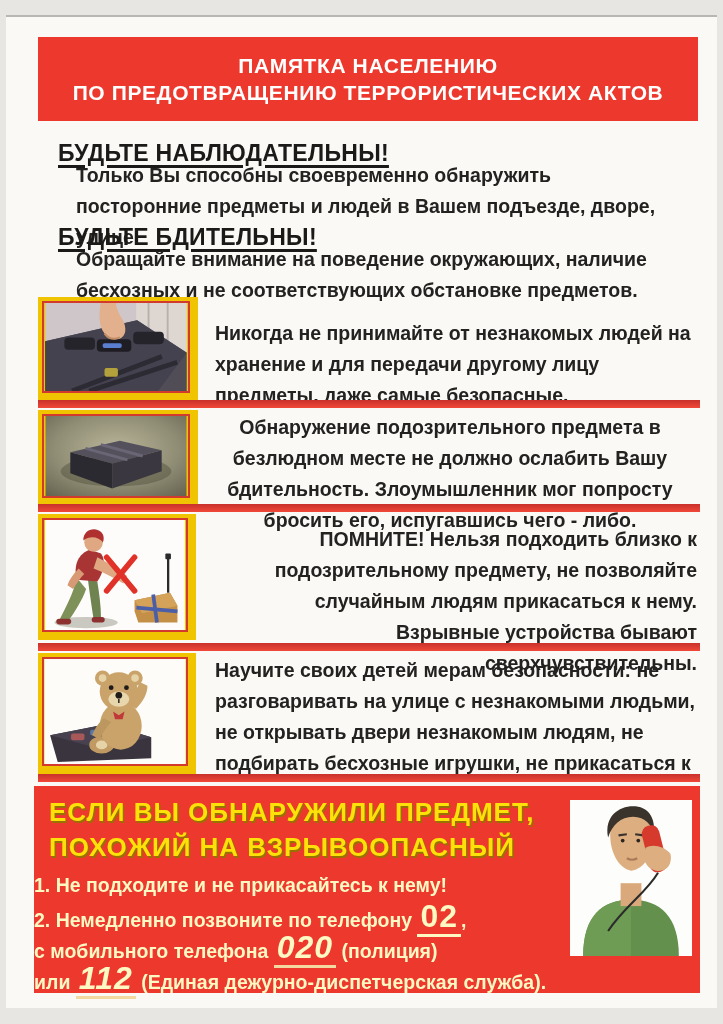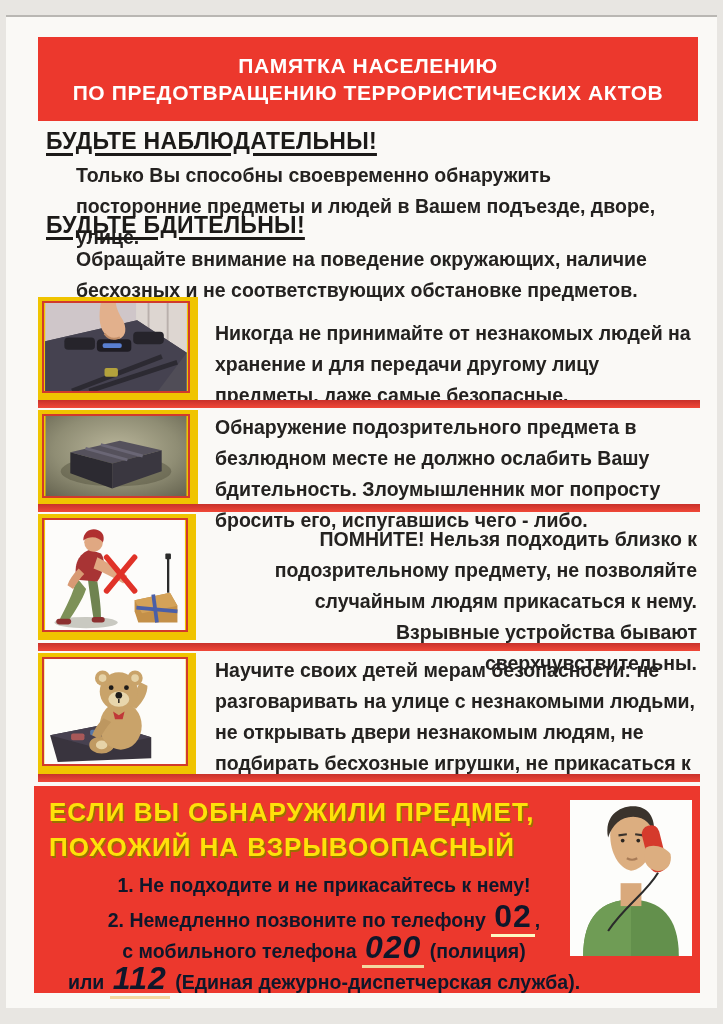--- a/index.html
+++ b/index.html
@@ -18,21 +18,21 @@
     position:absolute;left:6px;top:15px;width:711px;height:993px;
     background:#faf9f6;border-top:2px solid #b9b7b3;box-sizing:border-box;
   }
   .banner{
     position:absolute;left:38px;top:37px;width:660px;height:84px;
     background:var(--red);color:#fff;font-weight:bold;font-size:21px;
     letter-spacing:.6px;text-align:center;
     display:flex;flex-direction:column;justify-content:center;gap:3px;
   }
   .sect-head{
-    position:absolute;margin:0;color:#1c1a18;font-size:23px;font-weight:bold;
+    position:absolute;margin:12px;color:#1c1a18;font-size:23px;font-weight:bold;
     text-decoration:underline;text-decoration-thickness:2.5px;text-underline-offset:4px;
     letter-spacing:.3px;
   }
   .sect-body,.row-text{
     position:absolute;color:var(--ink);font-size:19.5px;font-weight:bold;line-height:31px;
   }
   .frame{
     position:absolute;background:var(--yellow);padding:6px;box-sizing:border-box;
   }
   .frame svg{display:block;outline:2px solid #d13a2c;}
@@ -44,22 +44,22 @@
     position:absolute;left:34px;top:786px;width:666px;height:207px;background:var(--red);
   }
   .alert-title{
     position:absolute;left:15px;width:548px;text-align:left;
     color:var(--yellow-text);font-size:26px;font-weight:bold;letter-spacing:1px;
     text-shadow:1.5px 1.5px 0 #9a7000;
   }
   .alert-title.t1{top:11px;}
   .alert-title.t2{top:46px;}
   .steps{
-    position:absolute;left:16px;top:84px;width:548px;text-align:center;
-    color:#0f172a;font-weight:bold;font-size:19.5px;
+    position:absolute;left:0;top:84px;width:548px;
+    color:#fef9c3;font-weight:bold;font-size:19.5px;
   }
   .steps .line{height:31px;line-height:31px;white-space:nowrap;}
   .num{
     font-size:32px;border-bottom:3px solid #fef9c3;padding:0 3px;letter-spacing:1px;
   }
   .num.cream{border-color:#f3d8a0;font-style:italic;}
   .photo-box{
     position:absolute;left:536px;top:14px;width:122px;height:156px;background:#fdfdfb;
   }
   .photo-box svg{display:block;width:100%;height:100%;}
@@ -113,21 +113,21 @@
     </defs>
     <rect width="148" height="84" fill="url(#g2)"></rect>
     <ellipse cx="74" cy="58" rx="58" ry="16" fill="#55533f" opacity="0.5"></ellipse>
     <polygon points="26,38 78,26 122,36 70,50" fill="#55515c"></polygon>
     <polygon points="26,38 70,50 70,76 26,60" fill="#2c2a31"></polygon>
     <polygon points="70,50 122,36 122,58 70,76" fill="#3a3740"></polygon>
     <polyline points="42,34 86,46" stroke="#6a6675" stroke-width="3" fill="none"></polyline>
     <polyline points="58,30 102,42" stroke="#6a6675" stroke-width="3" fill="none"></polyline>
   </svg>
 </div>
-<div class="row-text" style="left:215px;top:412px;width:488px;">Обнаружение подозрительного предмета в безлюдном месте не должно ослабить Вашу бдительность. Злоумышленник мог попросту бросить его, испугавшись чего - либо.</div>
+<div class="row-text" style="left:206px;top:412px;width:488px;text-align:center;">Обнаружение подозрительного предмета в безлюдном месте не должно ослабить Вашу бдительность. Злоумышленник мог попросту бросить его, испугавшись чего - либо.</div>
 <div class="sep" style="top:504px;"></div>
 
 <div class="frame" style="left:38px;top:514px;width:158px;height:126px;">
   <svg viewBox="0 0 150 118" width="142" height="110">
     <rect width="150" height="118" fill="#fdfcfa"></rect>
     <ellipse cx="44" cy="110" rx="34" ry="6" fill="#c9c9c1"></ellipse>
     <path d="M34,62 C30,80 22,94 16,106 L24,110 C32,98 40,86 44,74 Z" fill="#7d9158"></path>
     <path d="M46,64 C48,80 50,92 52,106 L60,106 C60,92 58,78 56,66 Z" fill="#6f8350"></path>
     <rect x="12" y="106" width="16" height="6" rx="3" fill="#8c3030"></rect>
     <rect x="50" y="104" width="14" height="6" rx="3" fill="#8c3030"></rect>

